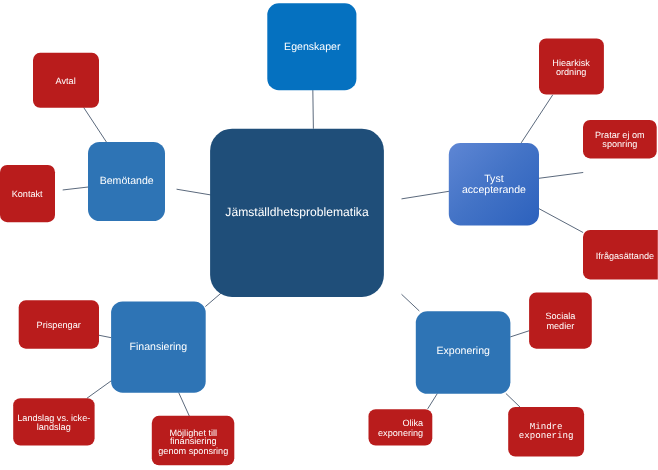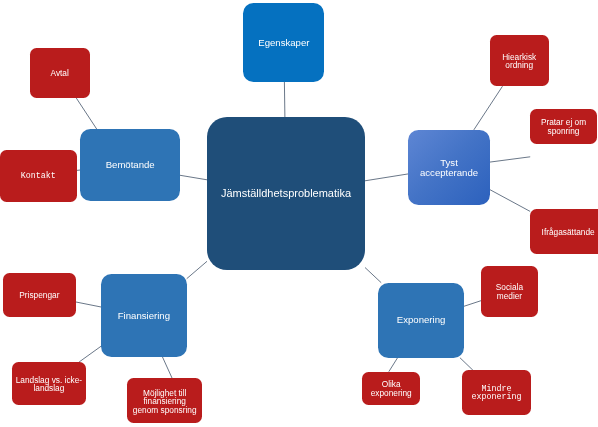--- a/index.html
+++ b/index.html
@@ -42,31 +42,31 @@
     <line stroke="#44546A" stroke-width="0.8" x1="489.8" y1="162.1" x2="530.2" y2="156.8"></line>
     <line stroke="#44546A" stroke-width="0.8" x1="489.8" y1="189.6" x2="530.1" y2="211.4"></line>
     <line stroke="#44546A" stroke-width="0.8" x1="101.1" y1="307" x2="76" y2="302"></line>
     <line stroke="#44546A" stroke-width="0.8" x1="101.1" y1="346.2" x2="79.1" y2="362"></line>
     <line stroke="#44546A" stroke-width="0.8" x1="162.4" y1="356.8" x2="172.2" y2="378.4"></line>
     <line stroke="#44546A" stroke-width="0.8" x1="463.9" y1="306.3" x2="481" y2="300.7"></line>
     <line stroke="#44546A" stroke-width="0.8" x1="397.6" y1="357.7" x2="388.8" y2="371.7"></line>
     <line stroke="#44546A" stroke-width="0.8" x1="459.9" y1="357.7" x2="472.9" y2="370.2"></line>
   </svg>
   <div id="nodes">
-    <div class="node lvl1" style="left: 207px; top: 117px; width: 158px; height: 152.5px;">
+    <div class="node lvl1" style="left: 191px; top: 117px; width: 158px; height: 152.5px;">
      <span class="lbl">
       <span class="tl">Jämställdhetsproblematika</span>
      </span>
     </div>
     <div class="node lvl2 fill-bright" style="left: 243.4px; top: 3.3px; width: 81px; height: 78.6px;">
      <span class="lbl">
       <span class="tl">Egenskaper</span>
      </span>
     </div>
-    <div class="node lvl2" style="left: 80.2px; top: 129.2px; width: 100px; height: 71.9px;">
+    <div class="node lvl2" style="left: 80.2px; top: 129.2px; width: 70px; height: 71.9px;">
      <span class="lbl">
       <span class="tl">Bemötande</span>
      </span>
     </div>
     <div class="node lvl2 fill-royal" style="left: 408.3px; top: 129.9px; width: 81.5px; height: 75.2px;">
      <span class="lbl">
       <span class="tl">Tyst</span>
       <span class="tl">accepterande</span>
      </span>
     </div>
@@ -78,21 +78,21 @@
     <div class="node lvl2" style="left: 378.3px; top: 282.7px; width: 85.6px; height: 75px;">
      <span class="lbl">
       <span class="tl">Exponering</span>
      </span>
     </div>
     <div class="node lvl3" style="left: 29.5px; top: 47.7px; width: 60.3px; height: 49.9px; justify-content: center;">
      <span class="lbl">
       <span class="tl">Avtal</span>
      </span>
     </div>
-    <div class="node lvl3" style="left: -0.3px; top: 150.2px; width: 77px; height: 51.9px; font-family: Liberation Mono, monospace;">
+    <div class="node lvl3" style="left: -0.3px; top: 150.2px; width: 50px; height: 51.9px;">
      <span class="lbl">
       <span class="tl">Kontakt</span>
      </span>
     </div>
     <div class="node lvl3" style="left: 489.5px; top: 35.3px; width: 59.4px; height: 50.9px;">
      <span class="lbl">
       <span class="tl">Hiearkisk</span>
       <span class="tl">ordning</span>
      </span>
     </div>
@@ -100,45 +100,45 @@
      <span class="lbl">
       <span class="tl">Pratar ej om</span>
       <span class="tl">sponring</span>
      </span>
     </div>
     <div class="node lvl3" style="left: 530.1px; top: 209.4px; width: 76.1px; height: 45.1px;">
      <span class="lbl">
       <span class="tl">Ifrågasättande</span>
      </span>
     </div>
-    <div class="node lvl3" style="left: 3px; top: 272.9px; width: 72.7px; height: 43.7px;">
+    <div class="node lvl3" style="left: 17px; top: 272.9px; width: 72.7px; height: 43.7px;">
      <span class="lbl">
       <span class="tl">Prispengar</span>
      </span>
     </div>
     <div class="node lvl3" style="left: 11.7px; top: 362px; width: 74.4px; height: 43.2px;">
      <span class="lbl">
       <span class="tl">Landslag vs. icke-</span>
       <span class="tl">landslag</span>
      </span>
     </div>
-    <div class="node lvl3" style="left: 127px; top: 378.4px; width: 75.4px; height: 45px;">
+    <div class="node lvl3" style="left: 138px; top: 378.4px; width: 75.4px; height: 45px;">
      <span class="lbl">
       <span class="tl">Möjlighet till</span>
       <span class="tl">finansiering</span>
       <span class="tl">genom sponsring</span>
      </span>
     </div>
     <div class="node lvl3" style="left: 481px; top: 266.4px; width: 56.9px; height: 50.2px;">
      <span class="lbl">
       <span class="tl">Sociala</span>
       <span class="tl">medier</span>
      </span>
     </div>
-    <div class="node lvl3" style="left: 362px; top: 371.7px; width: 58.4px; height: 33px;">
+    <div class="node lvl3" style="left: 335px; top: 371.7px; width: 58.4px; height: 33px; text-align: right;">
      <span class="lbl">
       <span class="tl">Olika</span>
       <span class="tl">exponering</span>
      </span>
     </div>
     <div class="node lvl3" style="left: 462px; top: 370.2px; width: 69px; height: 45px; font-family: Liberation Mono, monospace;">
      <span class="lbl">
       <span class="tl">Mindre</span>
       <span class="tl">exponering</span>
      </span>

